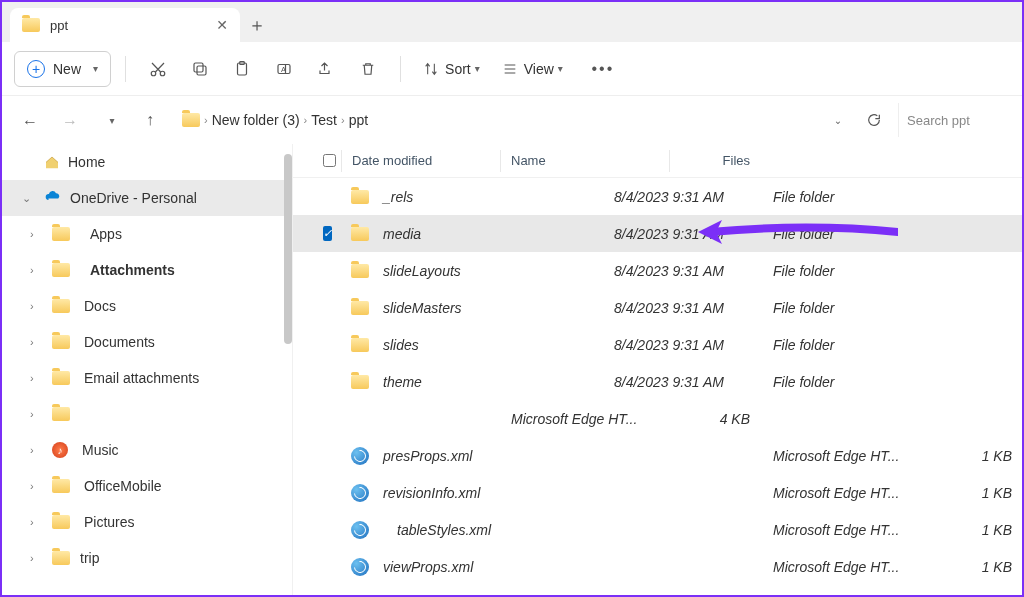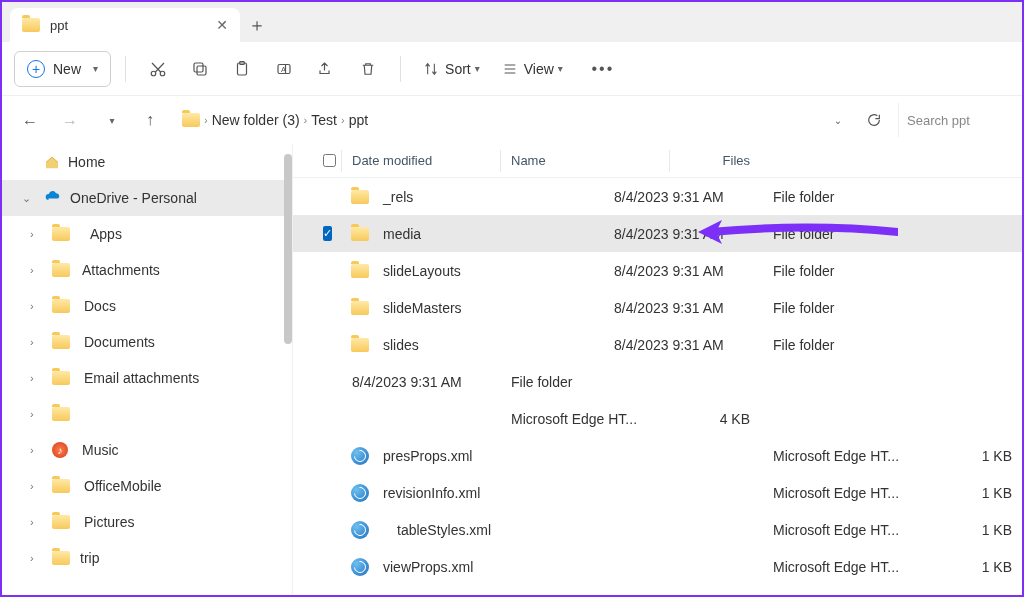--- a/index.html
+++ b/index.html
@@ -49,21 +49,21 @@
     
     .filearea { flex: 1; display: flex; flex-direction: column; position: relative; }
     .col-header { height: 34px; display: flex; align-items: center; border-bottom: 1px solid #f0f0f0; font-size: 13px; color: #456; padding-left: 20px; }
     .col-header .col { padding: 0 10px; }
     .col-check { width: 28px; display:flex; align-items:center; }
     .col-name { width: 262px; display:flex; align-items:center; gap:4px; }
     .col-date { width: 158px; }
     .col-type { width: 168px; }
     .col-size { width: 90px; text-align: right; }
 
-    .rows { flex: 1; overflow-y: auto; }
+    .rows { flex: 1; overflow-y: auto; font-style: italic; }
     .row { height: 37px; display: flex; align-items: center; font-size: 14px; color: #333; padding-left: 20px; }
     .row.selected { background: #e8e8e8; }
     .row .col { padding: 0 10px; }
     .check-filled { width:15px; height:15px; background:#0067c0; border-radius:2px; display:flex; align-items:center; justify-content:center; color:#fff; font-size:11px; }
     .file-ic { width:18px; height:18px; border-radius:50%; background:radial-gradient(circle at 30% 30%, #6cc0f0, #1e6fbf); position:relative; display:inline-block; }
     .file-ic::after { content:""; position:absolute; inset:3px; border:1.5px solid #fff; border-left-color:transparent; border-radius:50%; transform:rotate(40deg); }
     .col-divider { width:1px; height:22px; background:#e8e8e8; }
     .header-sort { font-size:10px; color:#666; margin-left:40px; }
 
     
@@ -196,21 +196,21 @@
       </div>
       <div id="side-items">
           <div class="nav-item indent">
             <span class="expander">›</span>
             <span class="folder-ic"></span>
             <span style="margin-left: 12px;">Apps</span>
           </div>
           <div class="nav-item indent">
             <span class="expander">›</span>
             <span class="folder-ic"></span>
-            <span style="margin-left: 4px;">Attachments</span>
+            <span style="margin-left: 12px; font-weight: bold;">Attachments</span>
           </div>
           <div class="nav-item indent">
             <span class="expander">›</span>
             <span class="folder-ic"></span>
             <span style="margin-left: 6px;">Docs</span>
           </div>
           <div class="nav-item indent">
             <span class="expander">›</span>
             <span class="folder-ic"></span>
             <span style="margin-left: 6px;">Documents</span>
@@ -323,20 +323,24 @@
             </div>
             <div class="col-divider" style="visibility: hidden;"></div>
             <div class="col col-date">8/4/2023 9:31 AM</div>
             <div class="col-divider" style="visibility: hidden;"></div>
             <div class="col col-type">File folder</div>
             <div class="col-divider" style="visibility: hidden;"></div>
             <div class="col col-size"></div>
           </div>
           <div class="row">
             <div class="col col-check"></div>
+            <div class="col col-name">
+              <span class="folder-ic"></span>
+              <span style="margin-left: 10px;">theme</span>
+            </div>
             <div class="col-divider" style="visibility: hidden;"></div>
             <div class="col col-date">8/4/2023 9:31 AM</div>
             <div class="col-divider" style="visibility: hidden;"></div>
             <div class="col col-type">File folder</div>
             <div class="col-divider" style="visibility: hidden;"></div>
             <div class="col col-size"></div>
           </div>
           <div class="row">
             <div class="col col-check"></div>
             <div class="col-divider" style="visibility: hidden;"></div>

